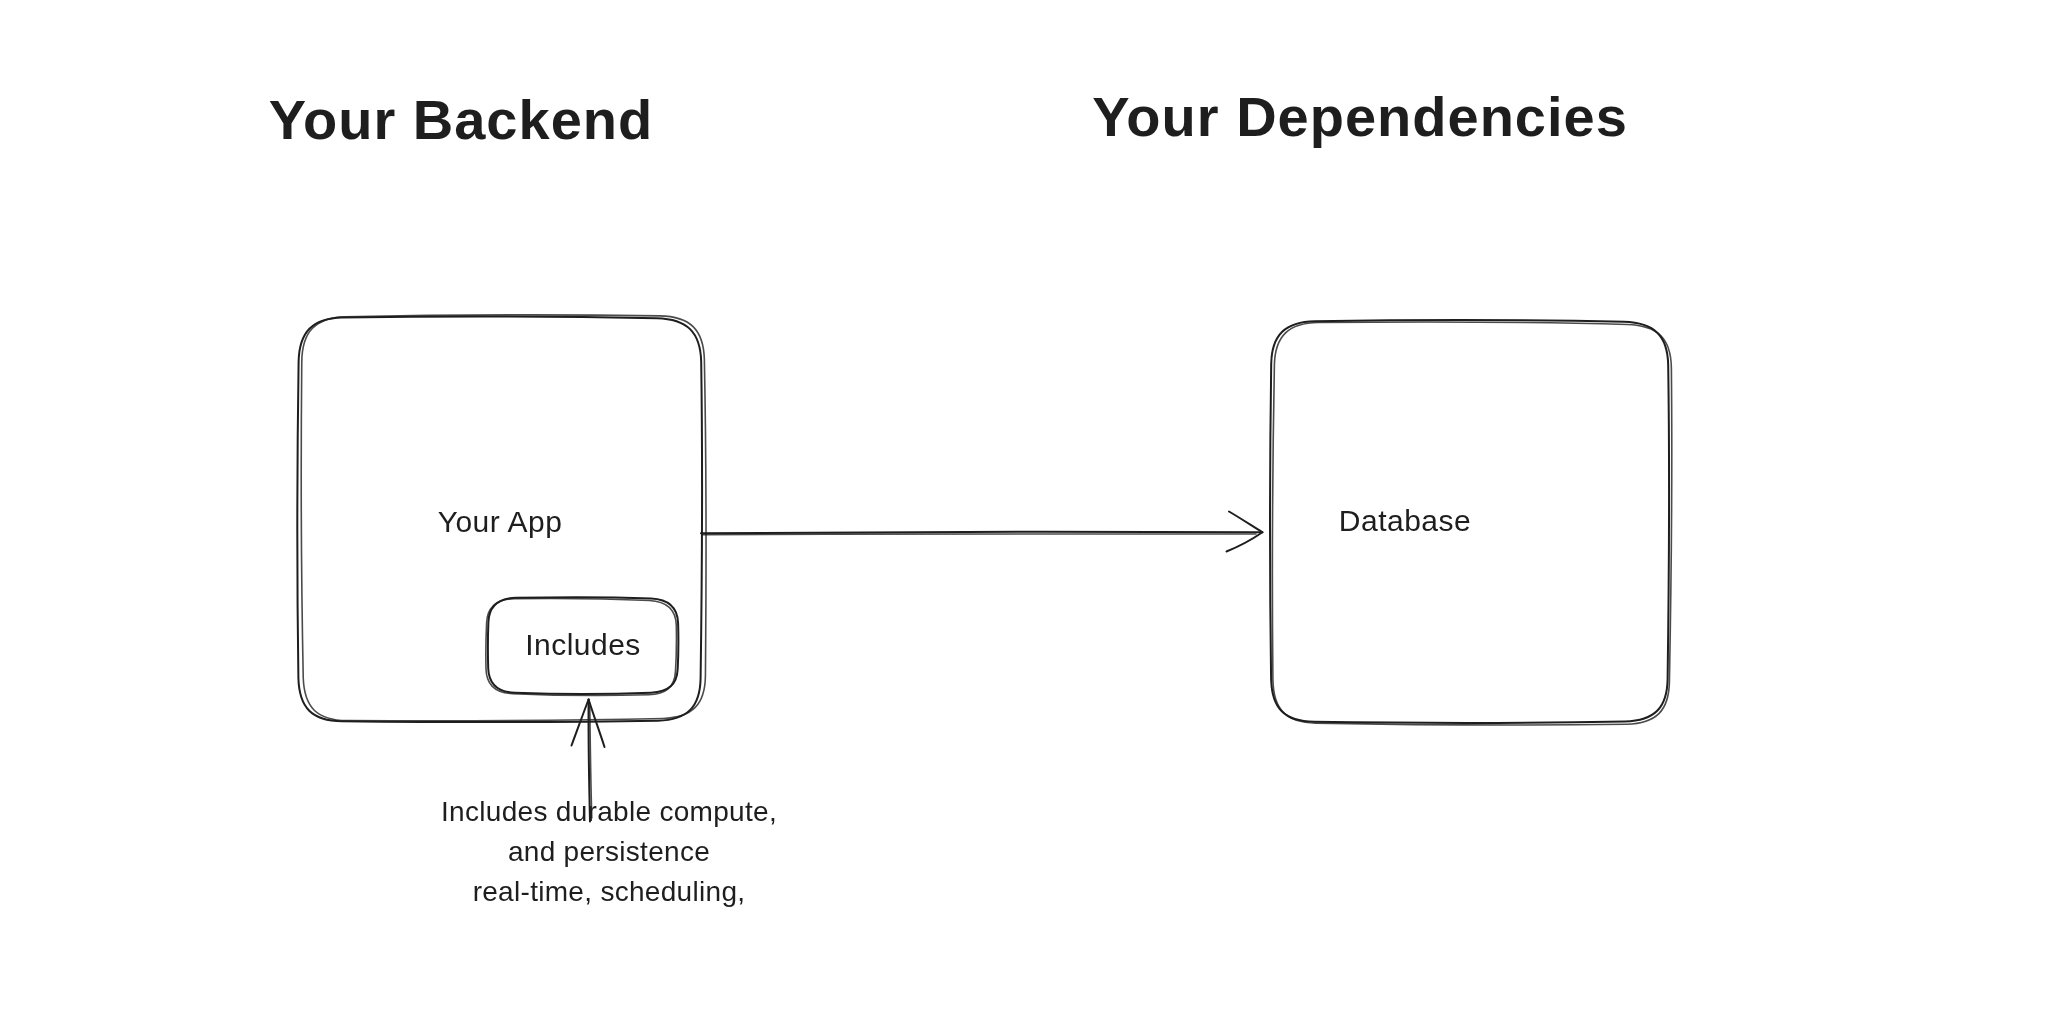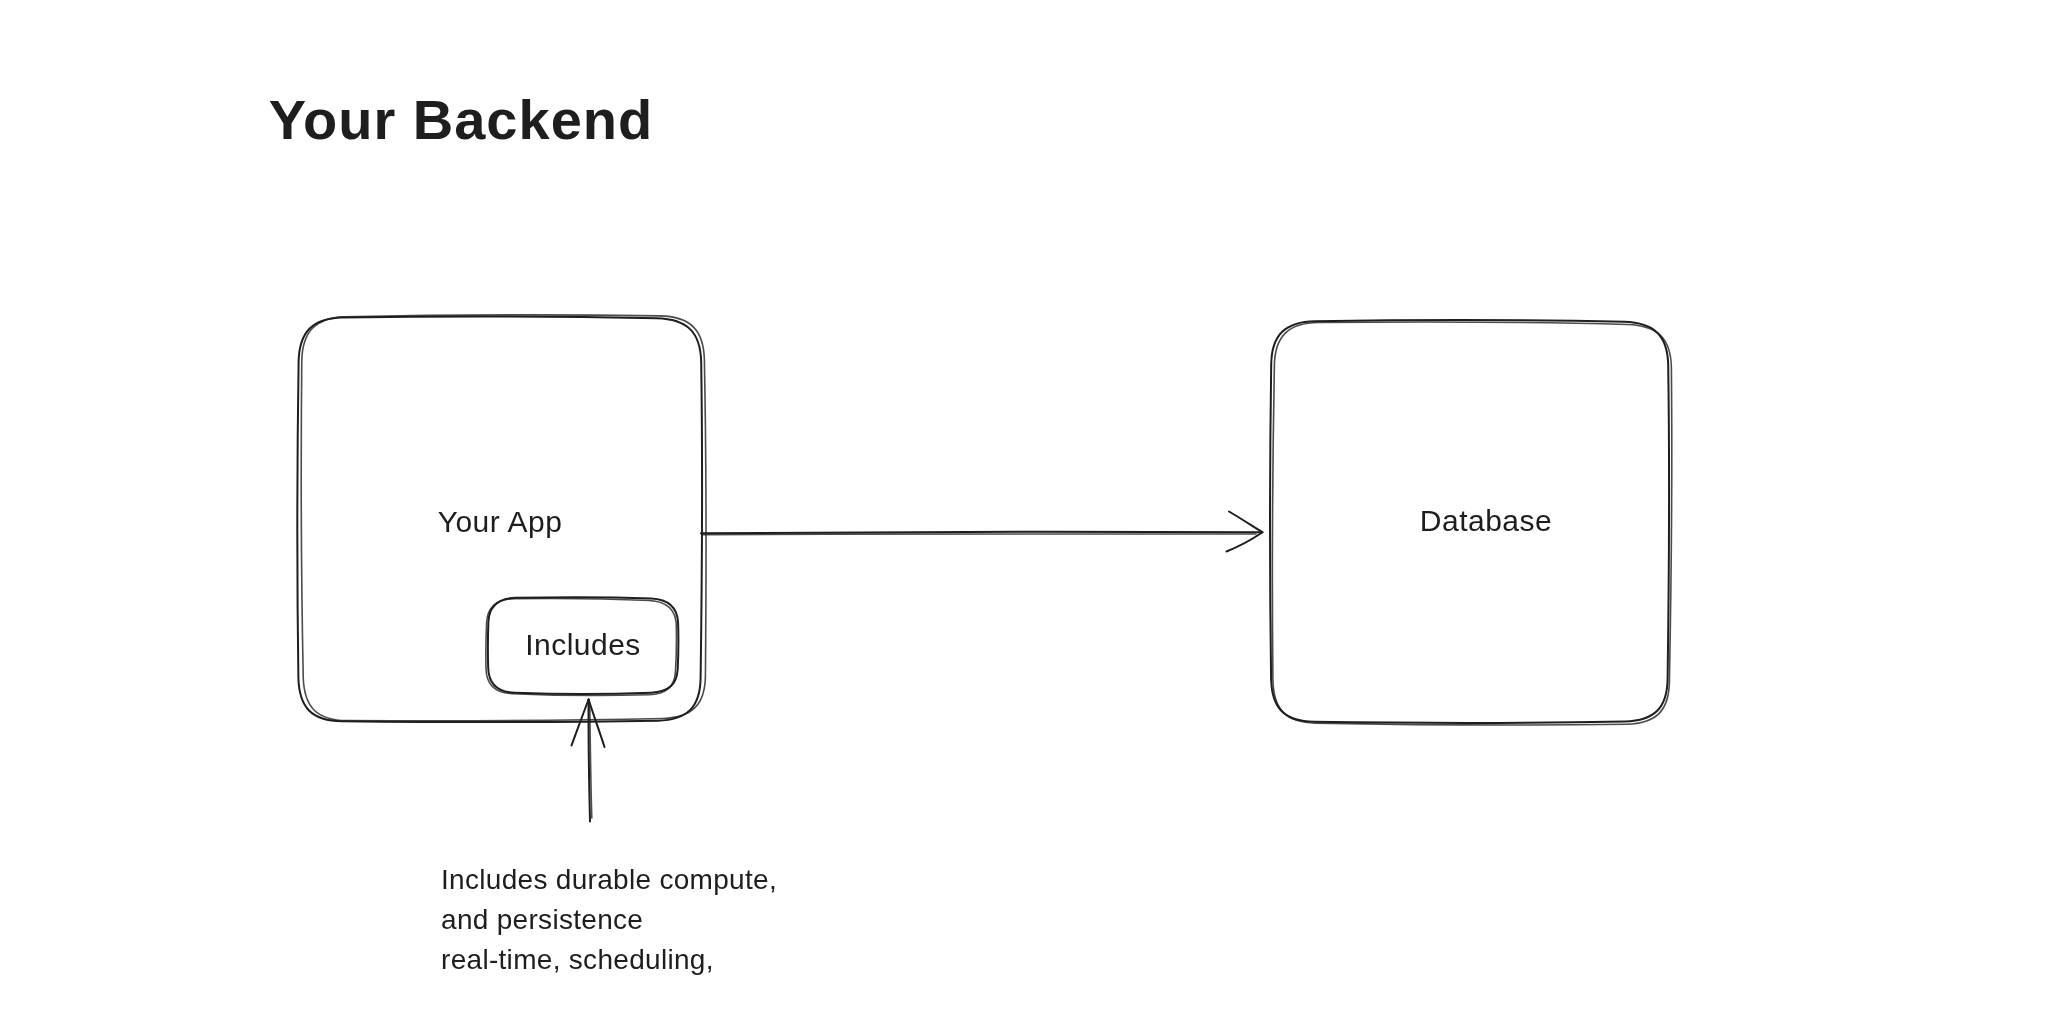--- a/index.html
+++ b/index.html
@@ -42,35 +42,35 @@
     letter-spacing: 1px;
   }
   .node-label {
     font-size: 30px;
     font-weight: 400;
     letter-spacing: 0.5px;
   }
   .note {
     position: absolute;
     left: 609px;
-    top: 860px;
+    top: 792px;
     transform: translateX(-50%);
-    text-align: left;
+    text-align: center;
     font-size: 28px;
     line-height: 40px;
     font-weight: 400;
     letter-spacing: 0.3px;
     color: var(--text, #1e1e1e);
     white-space: nowrap;
   }
   #title-backend { left: 461px; top: 119px; }
   #title-deps    { left: 1360px; top: 116px; }
   #label-app     { left: 500px; top: 522px; }
   #label-rivet   { left: 583px; top: 645px; }
-  #label-db      { left: 1486px; top: 521px; }
+  #label-db      { left: 1405px; top: 521px; }
 </style>
 </head>
 <body>
 
 <div class="canvas">
 
   <svg class="shapes" viewBox="0 0 2048 1024" xmlns="http://www.w3.org/2000/svg">
 
     <g>
       <path d="M 342 317.5
@@ -145,20 +145,21 @@
     <g>
       <path d="M 590 821.5 C 589 780, 588.3 740, 588.6 699.5"></path>
       <path class="echo" d="M 591.8 818 C 590.8 785, 590.3 752, 589.8 706"></path>
       <path d="M 571.5 745.5 C 577.5 729.5, 583.5 712.5, 588.6 699.5"></path>
       <path d="M 588.6 699.5 C 593.5 715, 599.5 731.5, 604.5 747"></path>
     </g>
   </svg>
 
   <div id="title-backend" class="label section-title">Your Backend</div>
 
+  <div id="title-deps" class="label section-title">Your Dependencies</div>
 
   <div id="label-app" class="label node-label">Your App</div>
 
   <div id="label-rivet" class="label node-label">Includes</div>
 
   <div id="label-db" class="label node-label">Database</div>
 
   <div class="note">
     <div>Includes durable compute,</div>
     <div>and persistence</div>

